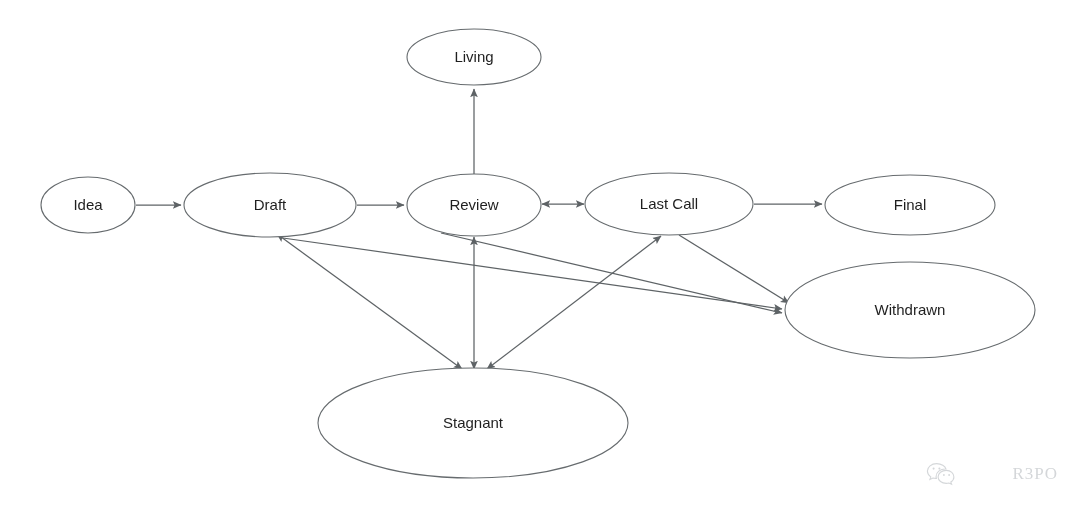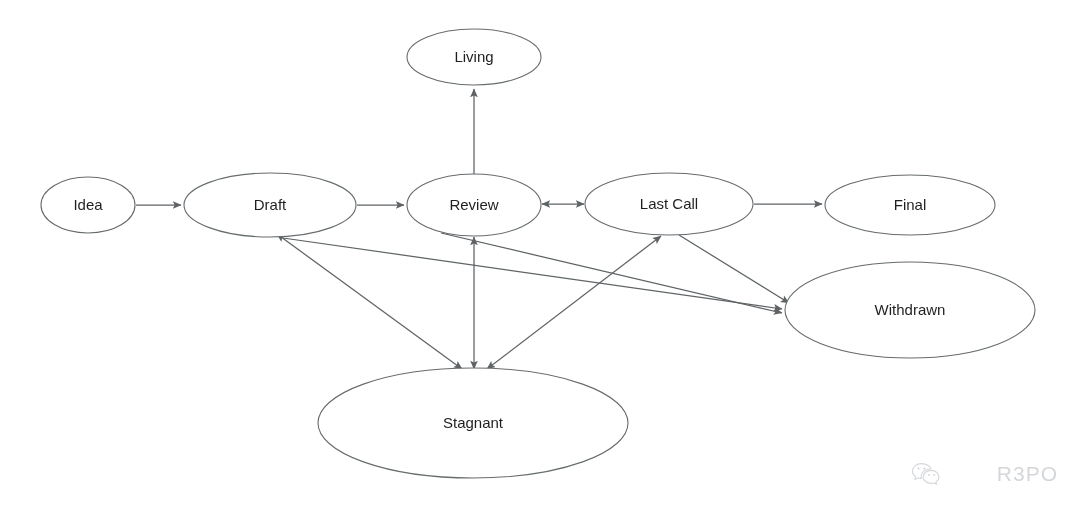--- a/index.html
+++ b/index.html
@@ -46,22 +46,22 @@
     position: absolute;
     right: 22px;
     bottom: 22px;
     display: flex;
     align-items: center;
     gap: 8px;
     opacity: 0.42;
     user-select: none;
   }
   .watermark-text {
-    font-family: Liberation Sans, sans-serif;
-    font-size: 21px;
+    font-family: Liberation Serif, serif;
+    font-size: 17px;
     letter-spacing: 1px;
     color: #9aa0a6;
     margin-left: 48px;
   }
   .wechat-icon {
     display: block;
   }
 </style>
 </head>
 <body>

